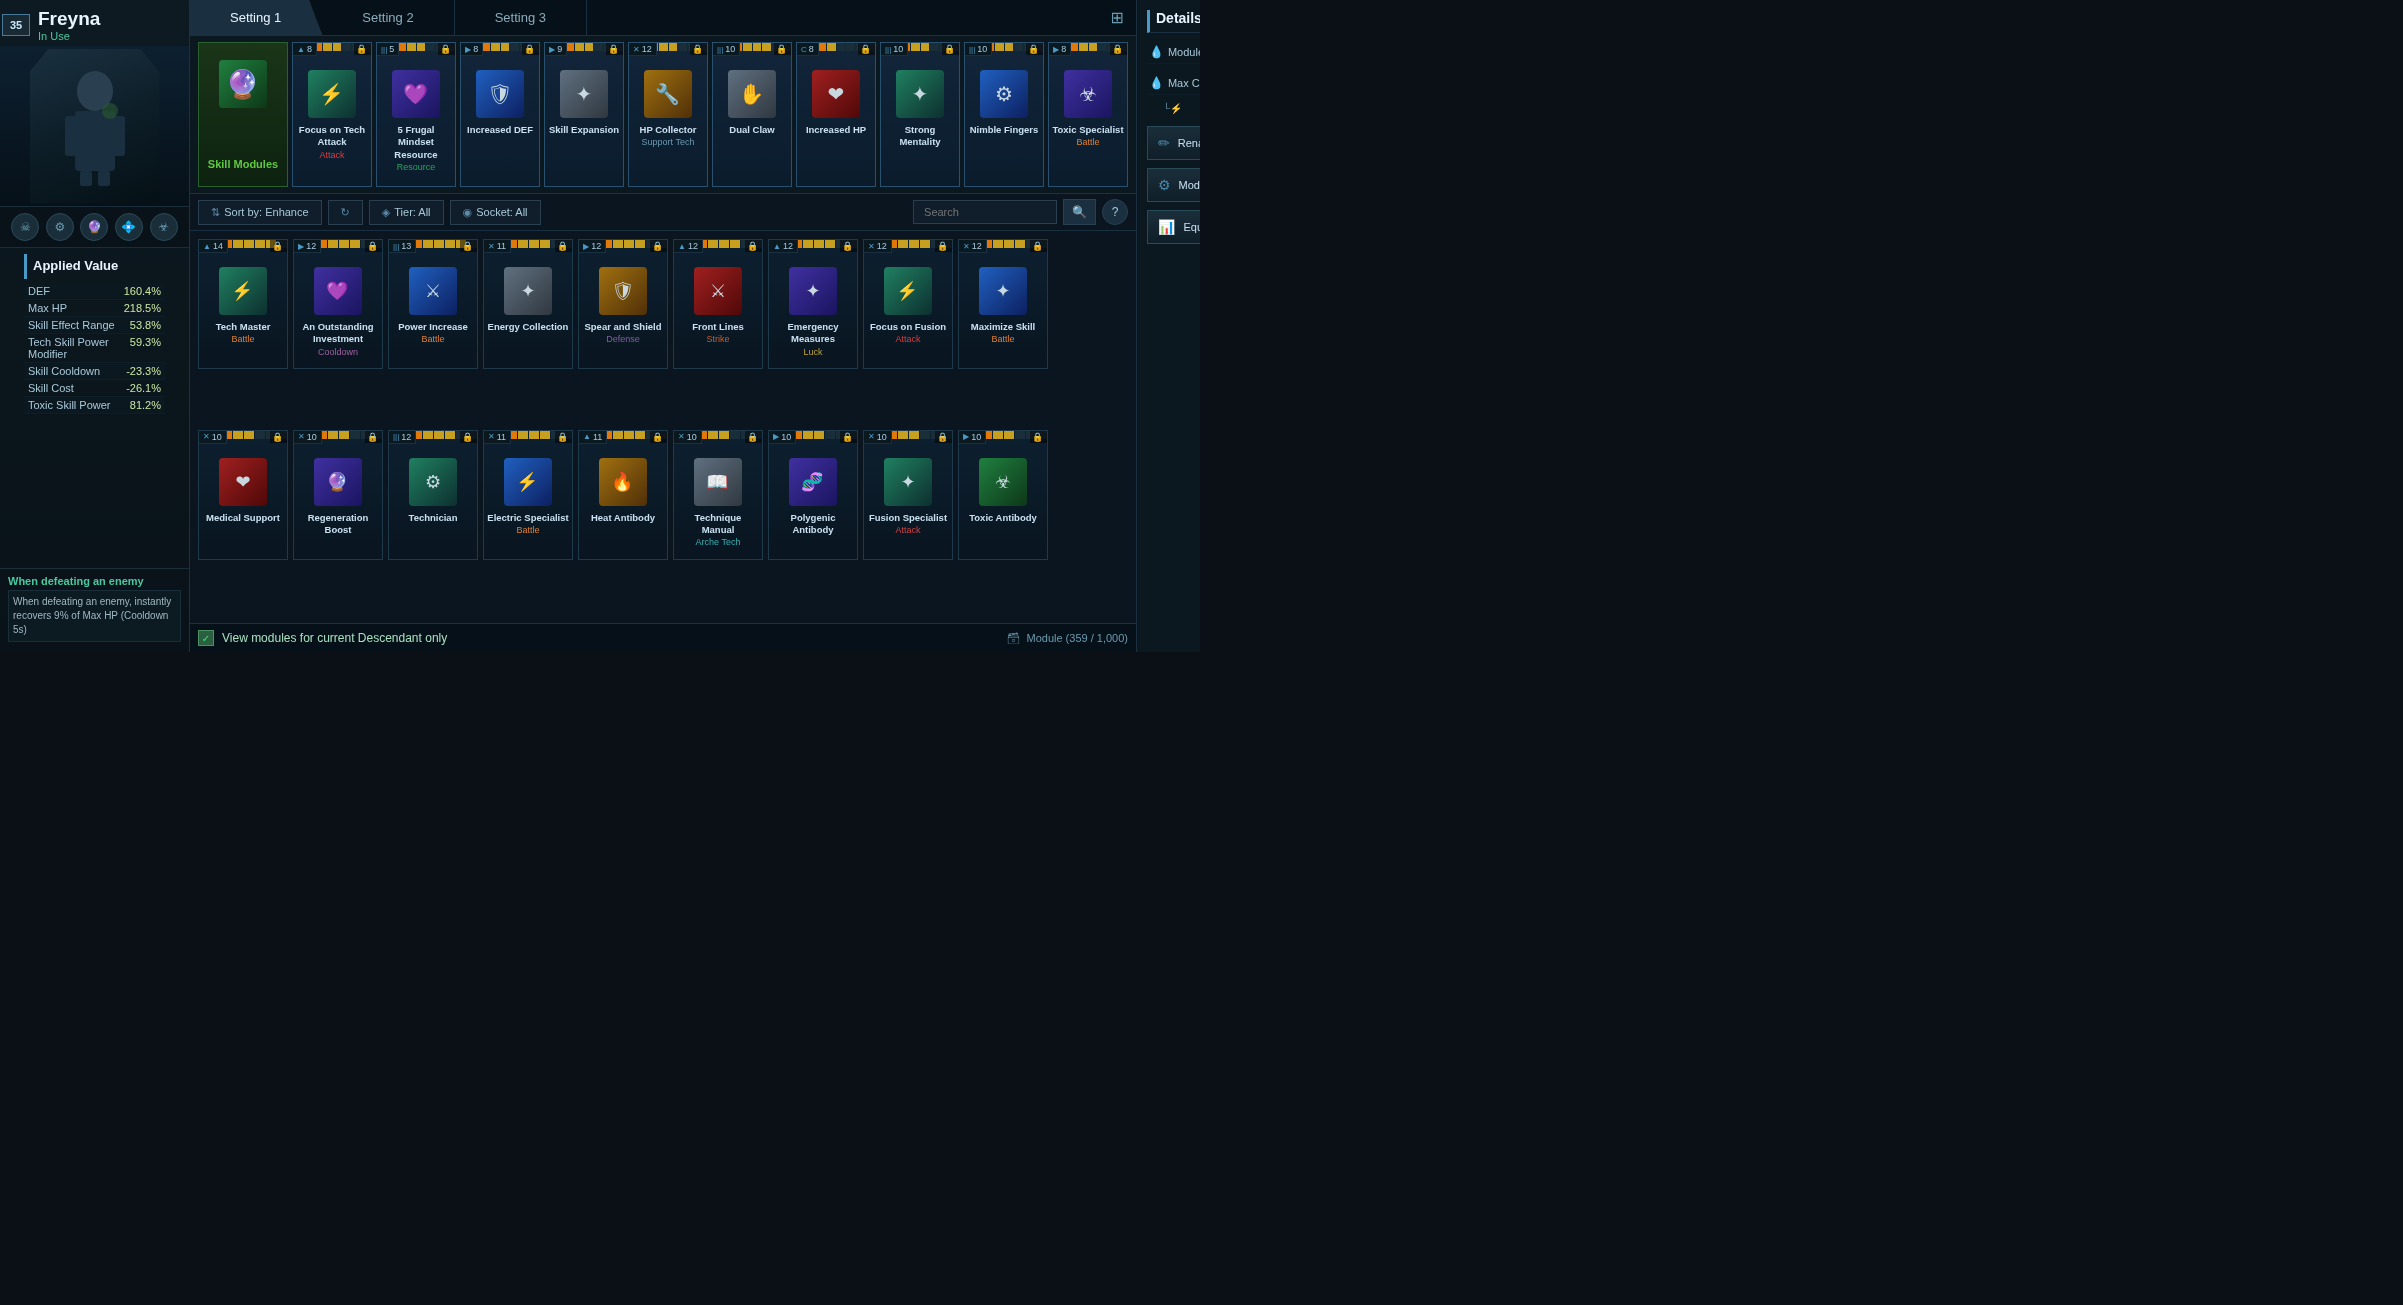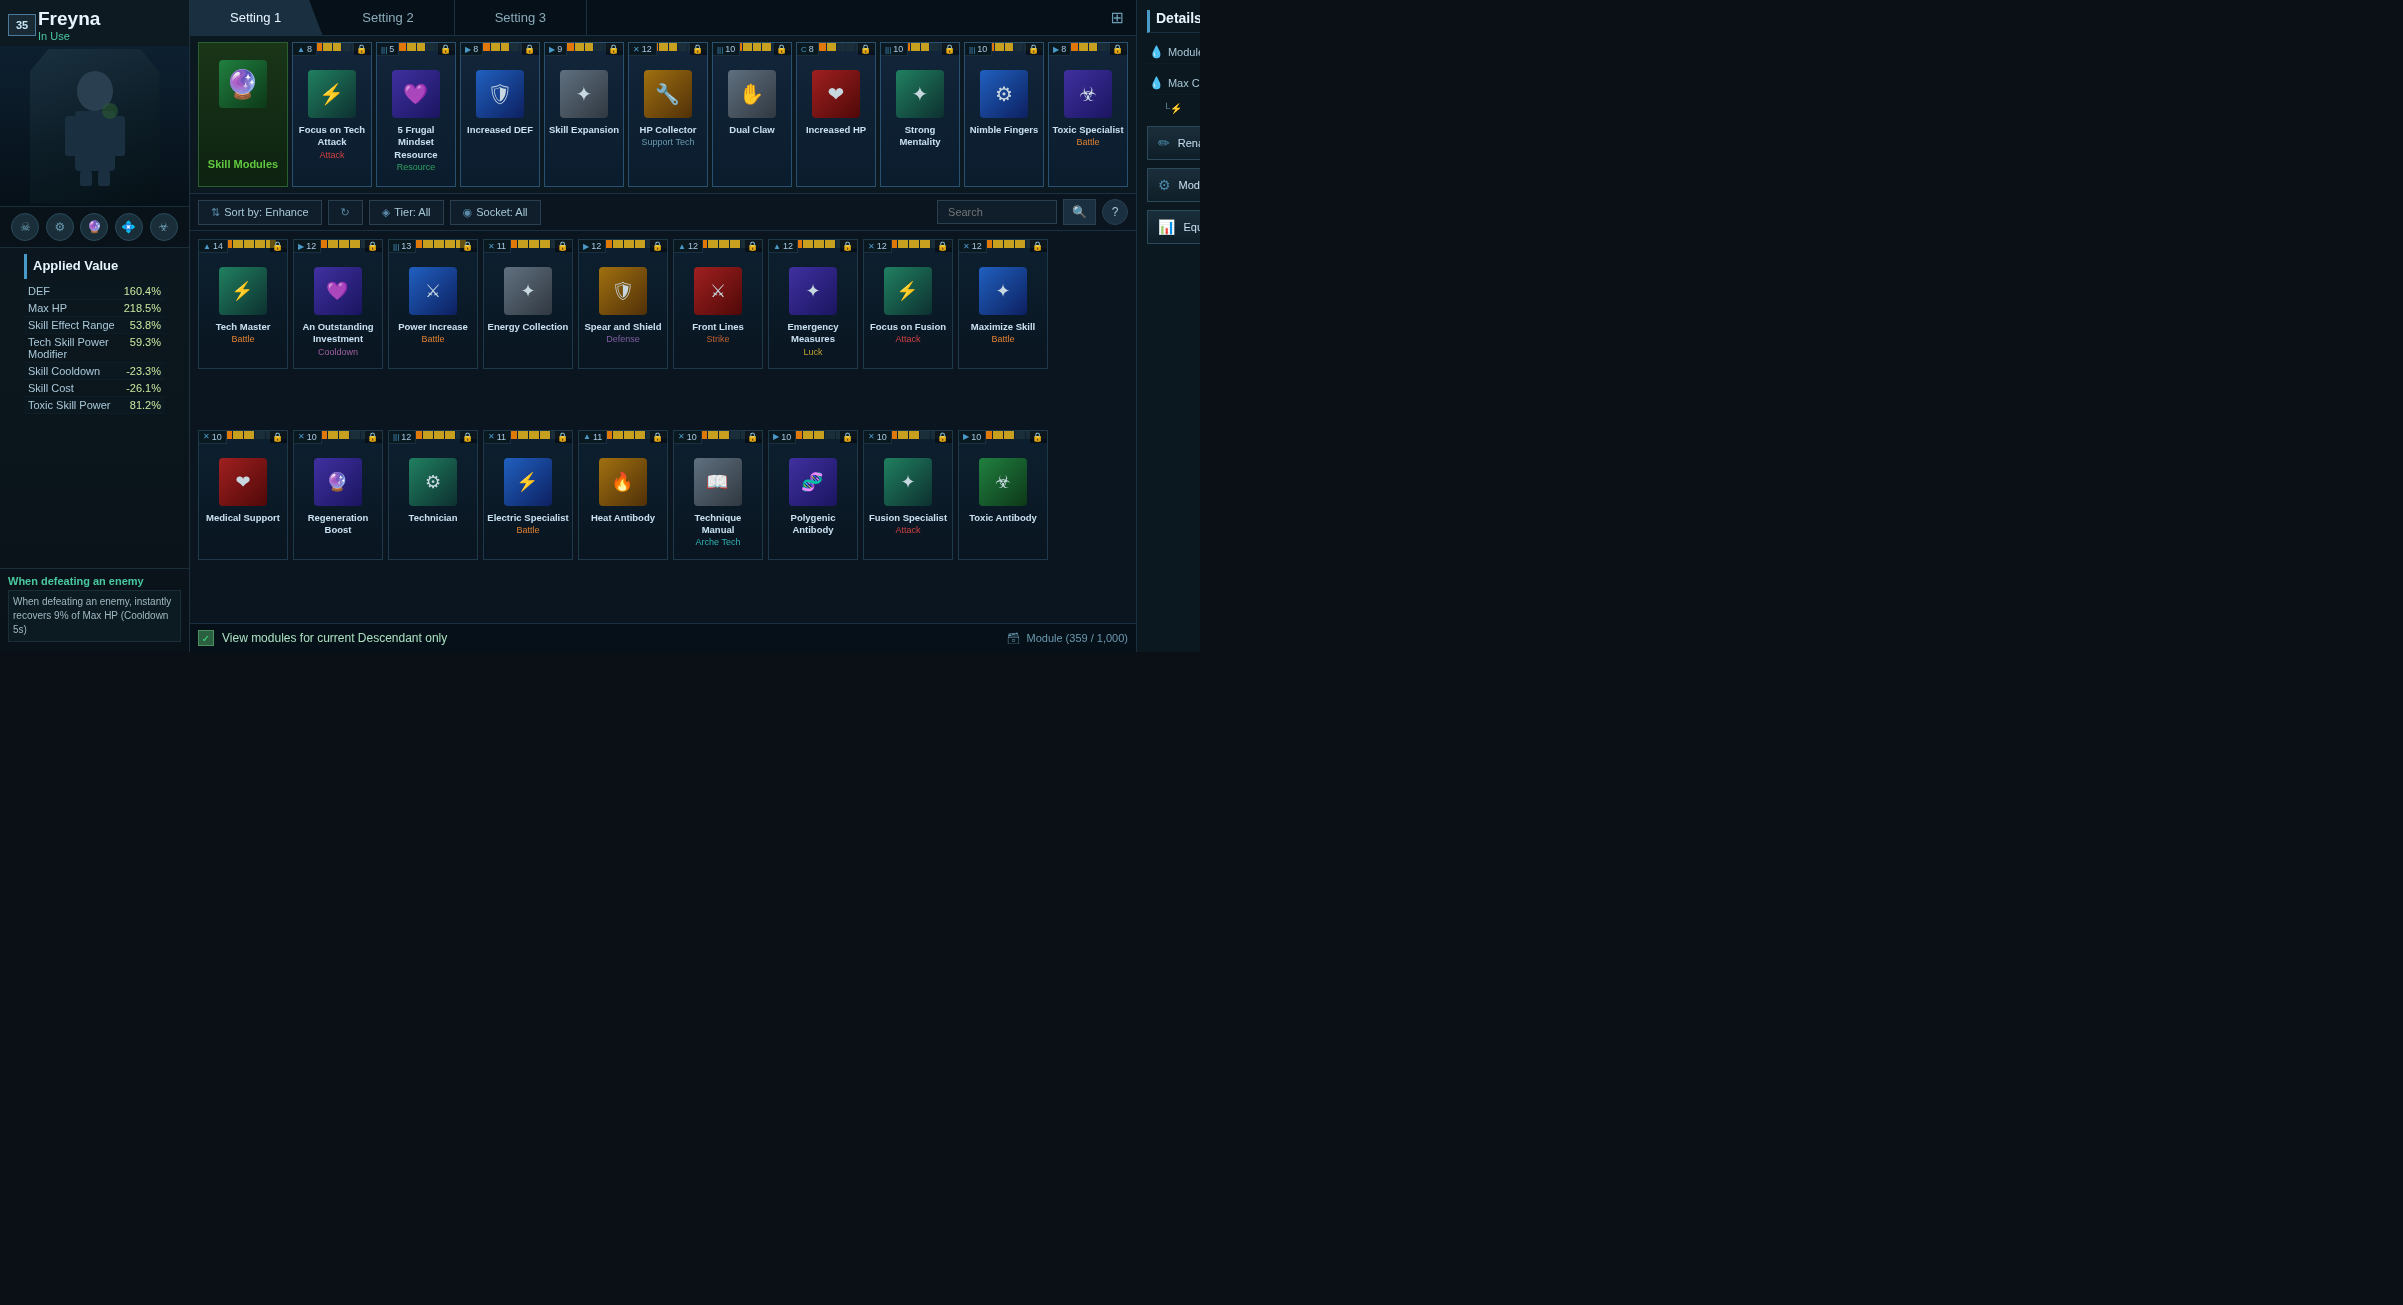--- a/index.html
+++ b/index.html
@@ -21,22 +21,21 @@
       background: linear-gradient(180deg, #0d1a22 0%, #091218 100%);
       border-right: 1px solid #1e3040;
       display: flex;
       flex-direction: column;
       position: relative;
     }
     .char-info {
       padding: 8px 2px 4px;
       display: flex;
       align-items: center;
-      gap: 2px;
-      margin-left: 6px;
+      gap: 8px;
     }
     .char-level-badge {
       background: #1a2a35;
       border: 1px solid #4a7a9b;
       color: #c8e8f8;
       font-weight: bold;
       font-size: 11px;
       width: 28px;
       height: 22px;
       display: flex;
@@ -327,21 +326,21 @@
       align-items: center;
       gap: 4px;
     }
     .filter-btn .icon { color: #5a8aaa; }
     .search-box {
       background: #0f1e2a;
       border: 1px solid #2a4050;
       color: #a8c8d8;
       padding: 5px 10px;
       font-size: 11px;
-      width: 120px;
+      width: 144px;
       outline: none;
       margin-left: auto;
     }
     .search-icon-btn {
       background: #1a3040;
       border: 1px solid #2a4050;
       color: #a8c8d8;
       padding: 5px 8px;
       cursor: pointer;
       font-size: 12px;

